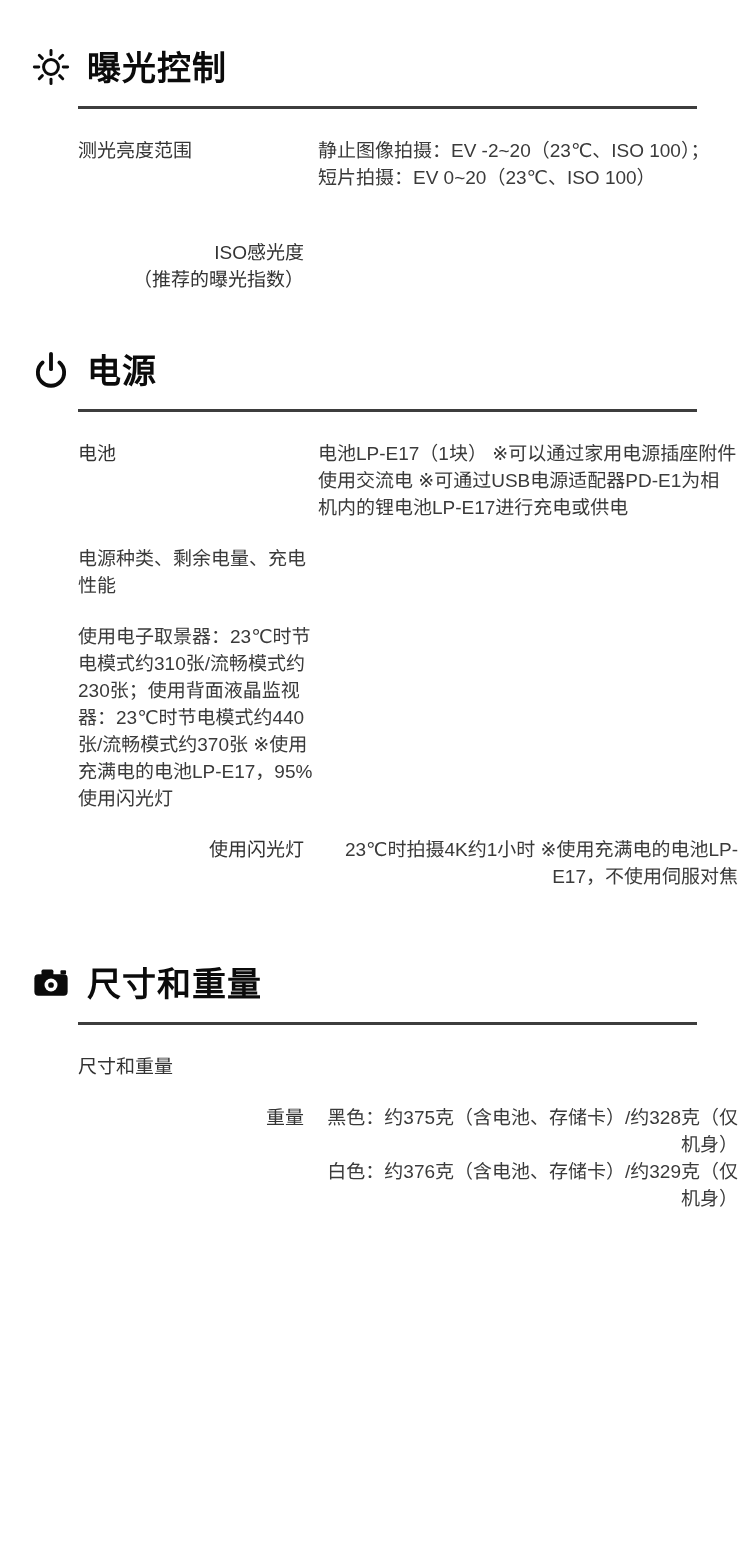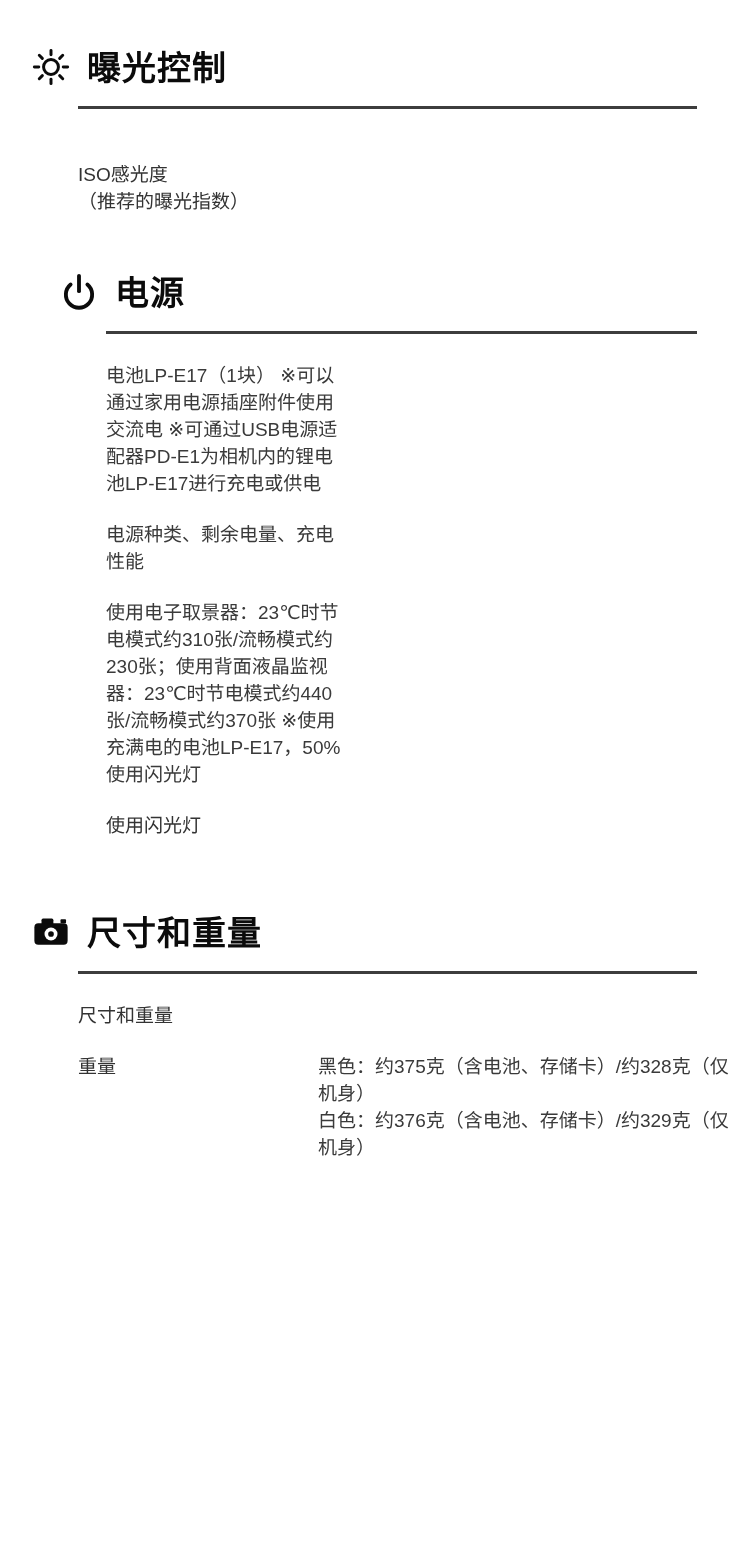--- a/index.html
+++ b/index.html
@@ -11,21 +11,21 @@
   .page {
     position: relative;
     width: 750px;
     height: 1541px;
     margin: 0 auto;
     background: #ffffff;
     overflow: hidden;
   }
   .spec-section { padding-top: 0; }
   .section-1 { padding-top: 46px; }
-  .section-2 { margin-top: 56px; padding-left: 28px; }
+  .section-2 { margin-top: 56px; }
   .section-3 { margin-top: 72px; }
 
   .section-header {
     display: flex;
     align-items: flex-start;
     gap: 15px;
     margin-left: 30px;
     height: 48px;
   }
   .icon-wrap {
@@ -51,21 +51,21 @@
     border: none;
   }
   .rows {
     margin: 28px 12px 0 78px;
   }
   .spec-row {
     display: grid;
     grid-template-columns: 240px 1fr;
     margin-bottom: 24px;
   }
-  .spec-row:last-child { margin-bottom: 0; }
+  .spec-row:last-child { margin-bottom: 0; text-align: right; }
   .spec-label {
     font-size: 19px;
     line-height: 27px;
     color: #333333;
     white-space: pre-line;
     padding-right: 14px;
   }
   .spec-value {
     font-size: 19px;
     line-height: 27px;
@@ -93,20 +93,25 @@
             <line x1="24" y1="10" x2="24" y2="5"></line>
             <line x1="33.9" y1="14.1" x2="37.4" y2="10.6"></line>
           </g>
         </svg>
       </span>
       <h2 class="section-title">曝光控制</h2>
     </div>
     <div class="divider"></div>
     <div class="rows">
       <div class="spec-row">
+        <div class="spec-label">测光亮度范围</div>
+        <div class="spec-value">静止图像拍摄：EV -2~20（23℃、ISO 100）；
+短片拍摄：EV 0~20（23℃、ISO 100）</div>
+      </div>
+      <div class="spec-row">
       </div>
       <div class="spec-row">
         <div class="spec-label">ISO感光度
 （推荐的曝光指数）</div>
       </div>
     </div>
   </section>
 
   <section class="spec-section section-2">
     <div class="section-header">
@@ -116,30 +121,32 @@
             <line x1="24" y1="5.5" x2="24" y2="23"></line>
             <path d="M14.4 15.5 A 15 15 0 1 0 33.6 15.5"></path>
           </g>
         </svg>
       </span>
       <h2 class="section-title">电源</h2>
     </div>
     <div class="divider"></div>
     <div class="rows">
       <div class="spec-row">
+        <div class="spec-label">电池</div>
         <div class="spec-value">电池LP-E17（1块） ※可以通过家用电源插座附件使用交流电 ※可通过USB电源适配器PD-E1为相机内的锂电池LP-E17进行充电或供电</div>
       </div>
       <div class="spec-row">
         <div class="spec-value">电源种类、剩余电量、充电性能</div>
       </div>
       <div class="spec-row">
-        <div class="spec-value">使用电子取景器：23℃时节电模式约310张/流畅模式约230张；使用背面液晶监视器：23℃时节电模式约440张/流畅模式约370张 ※使用充满电的电池LP-E17，50%使用闪光灯</div>
+        <div class="spec-value">使用电子取景器：23℃时节电模式约310张/流畅模式约230张；使用背面液晶监视器：23℃时节电模式约440张/流畅模式约370张 ※使用充满电的电池LP-E17，95%使用闪光灯</div>
       </div>
       <div class="spec-row">
         <div class="spec-label">使用闪光灯</div>
+        <div class="spec-value">23℃时拍摄4K约1小时 ※使用充满电的电池LP-E17，不使用伺服对焦</div>
       </div>
     </div>
   </section>
 
   <section class="spec-section section-3">
     <div class="section-header">
       <span class="icon-wrap">
         <svg viewBox="0 0 48 48" width="38" height="38" aria-hidden="true">
           <g fill="#0b0b0b">
             <rect x="12" y="7" width="15" height="9" rx="2"></rect>

